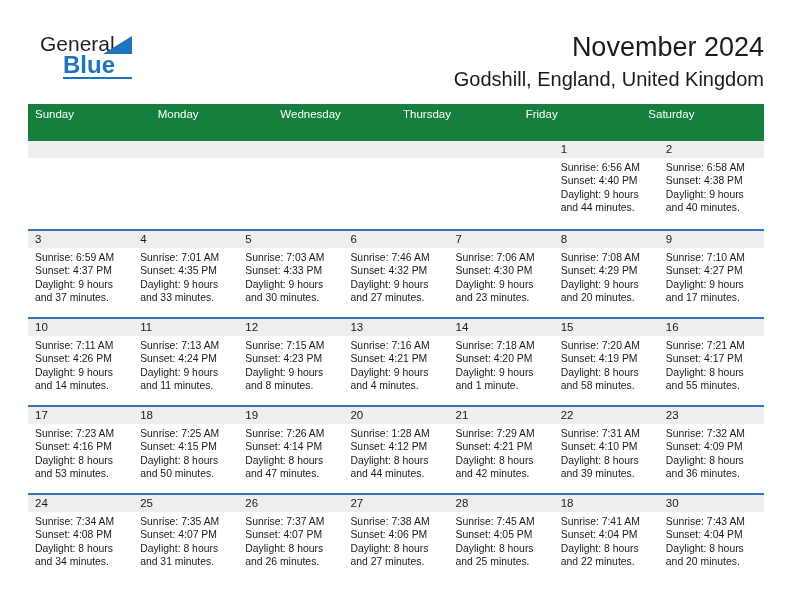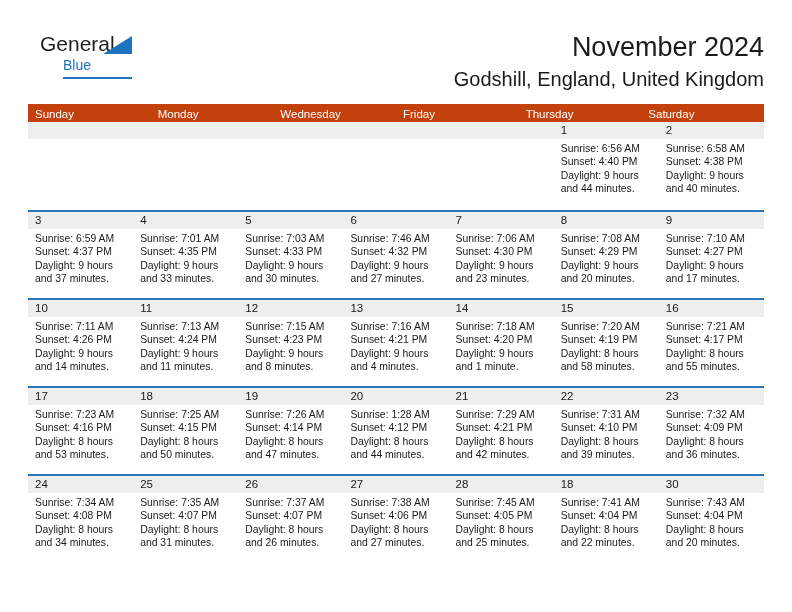--- a/index.html
+++ b/index.html
@@ -52,23 +52,24 @@
     top: 4px;
     width: 29px;
     height: 18px;
     background: #1e73be;
     clip-path: polygon(0 100%, 100% 100%, 100% 0);
   }
   .brand-blue {
     position: absolute;
     left: 31px;
     top: 21px;
-    font-size: 14px;
+    font-size: 24px;
     color: #1e73be;
     line-height: 24px;
+    font-weight: bold;
   }
   .brand-underline {
     position: absolute;
     left: 31px;
     top: 45px;
     width: 69px;
     height: 2px;
     background: #1e73be;
   }
 
@@ -97,22 +98,22 @@
 
   
   .calendar {
     position: absolute;
     left: 28px;
     top: 104px;
     width: 736px;
   }
   .weekday-row {
     display: flex;
-    background: #c2410c;
-    height: 18px;
+    background: #15803d;
+    height: 37px;
   }
   .weekday {
     flex: 1 1 0;
     min-width: 0;
     color: #ffffff;
     font-size: 11.5px;
     line-height: 21px;
     padding-left: 7px;
     box-sizing: border-box;
     white-space: nowrap;
@@ -175,22 +176,22 @@
       <div class="cal-subtitle">Godshill, England, United Kingdom</div>
     </div>
 
   </div>
 
   <div class="calendar">
     <div class="weekday-row">
         <div class="weekday">Sunday</div>
         <div class="weekday">Monday</div>
         <div class="weekday">Wednesday</div>
+        <div class="weekday">Thursday</div>
         <div class="weekday">Friday</div>
-        <div class="weekday">Thursday</div>
         <div class="weekday">Saturday</div>
       </div>
     <div>
         <div class="week-row first">
           <div class="day-cell">
             <div class="day-num-band"></div>
           </div>
           <div class="day-cell">
             <div class="day-num-band"></div>
           </div>

